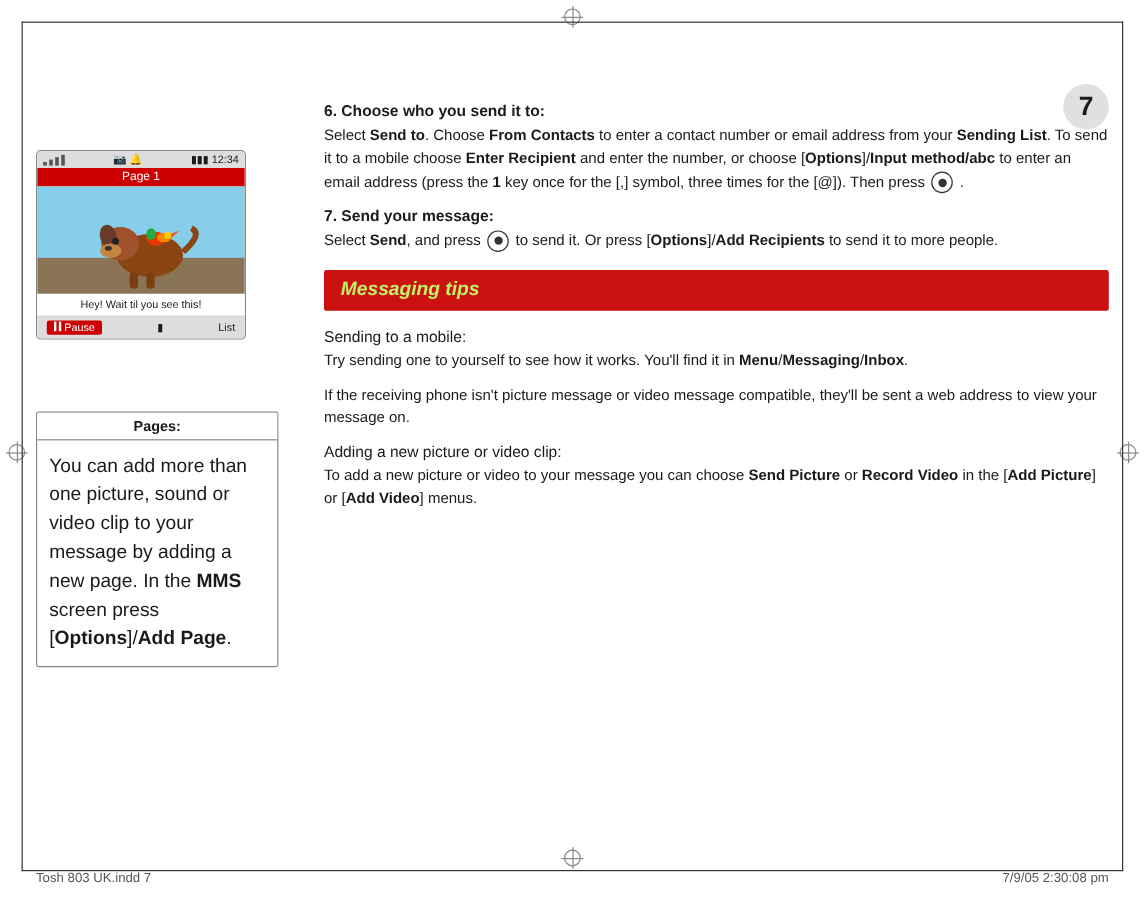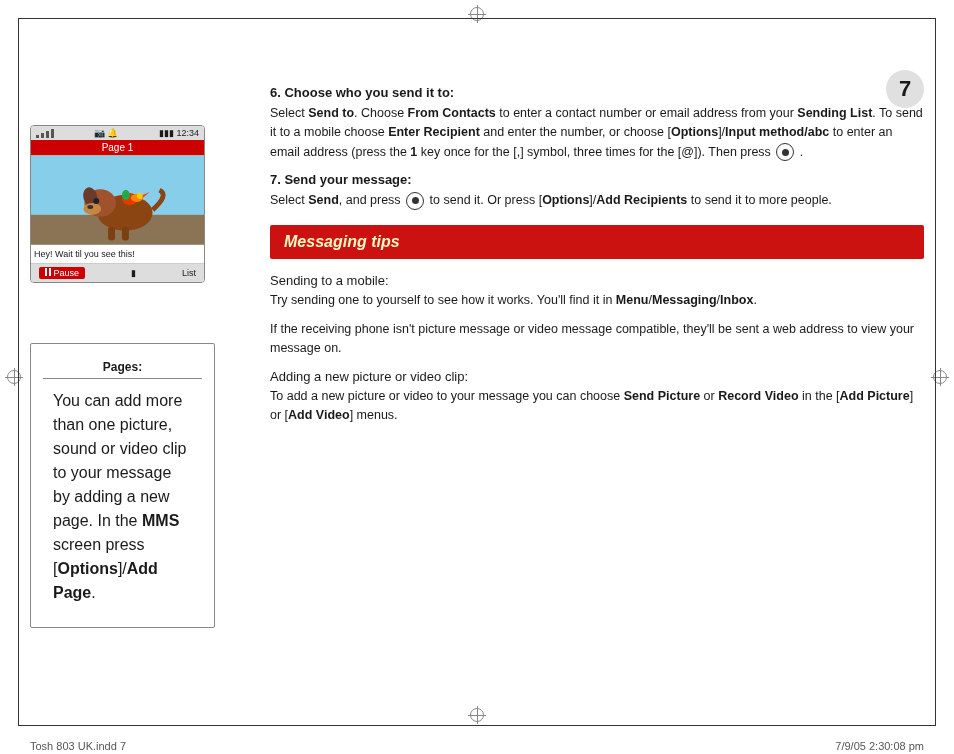--- a/index.html
+++ b/index.html
@@ -163,20 +163,21 @@
       background: #c8a87a;
       height: 90px;
       position: relative;
       overflow: hidden;
       display: flex;
       align-items: center;
       justify-content: center;
     }
     .phone-caption {
       background: #fff;
+      text-align: center;
       font-size: 9px;
       padding: 4px 3px;
       border-bottom: 1px solid #ccc;
     }
     .phone-footer-bar {
       background: #ddd;
       display: flex;
       justify-content: space-between;
       align-items: center;
       padding: 3px 8px;
@@ -205,25 +206,25 @@
     .dog-svg {
       width: 100%;
       height: 100%;
       position: absolute;
       top: 0;
       left: 0;
     }
 
     
     .pages-box {
-      width: 185px;
+      width: 202px;
       border: 1.5px solid #888;
       border-radius: 2px;
       background: #fff;
-      padding: 12px;
+      padding: 0;
       margin-top: 40px;
     }
     .pages-box-header {
       background: #fff;
       border-bottom: 1.5px solid #888;
       text-align: center;
       font-weight: bold;
       font-size: 12px;
       padding: 4px;
     }
@@ -253,21 +254,21 @@
       margin-bottom: 10px;
     }
 
     .body-text b {
       font-weight: bold;
     }
 
     
     .tips-bar {
       background: #cc1111;
-      color: #fef9c3;
+      color: #bef264;
       padding: 8px 14px;
       margin: 14px 0 14px 0;
       border-radius: 2px;
     }
     .tips-bar-title {
       font-size: 16px;
       font-weight: bold;
       font-style: italic;
     }
 
@@ -292,21 +293,21 @@
     .button-circle-dot {
       width: 7px;
       height: 7px;
       background: #333;
       border-radius: 50%;
     }
 
     
     .footer {
       position: absolute;
-      bottom: 2px;
+      bottom: 16px;
       left: 30px;
       right: 30px;
       display: flex;
       justify-content: space-between;
       font-size: 11px;
       color: #555;
     }
   </style>
 </head>
 <body>

